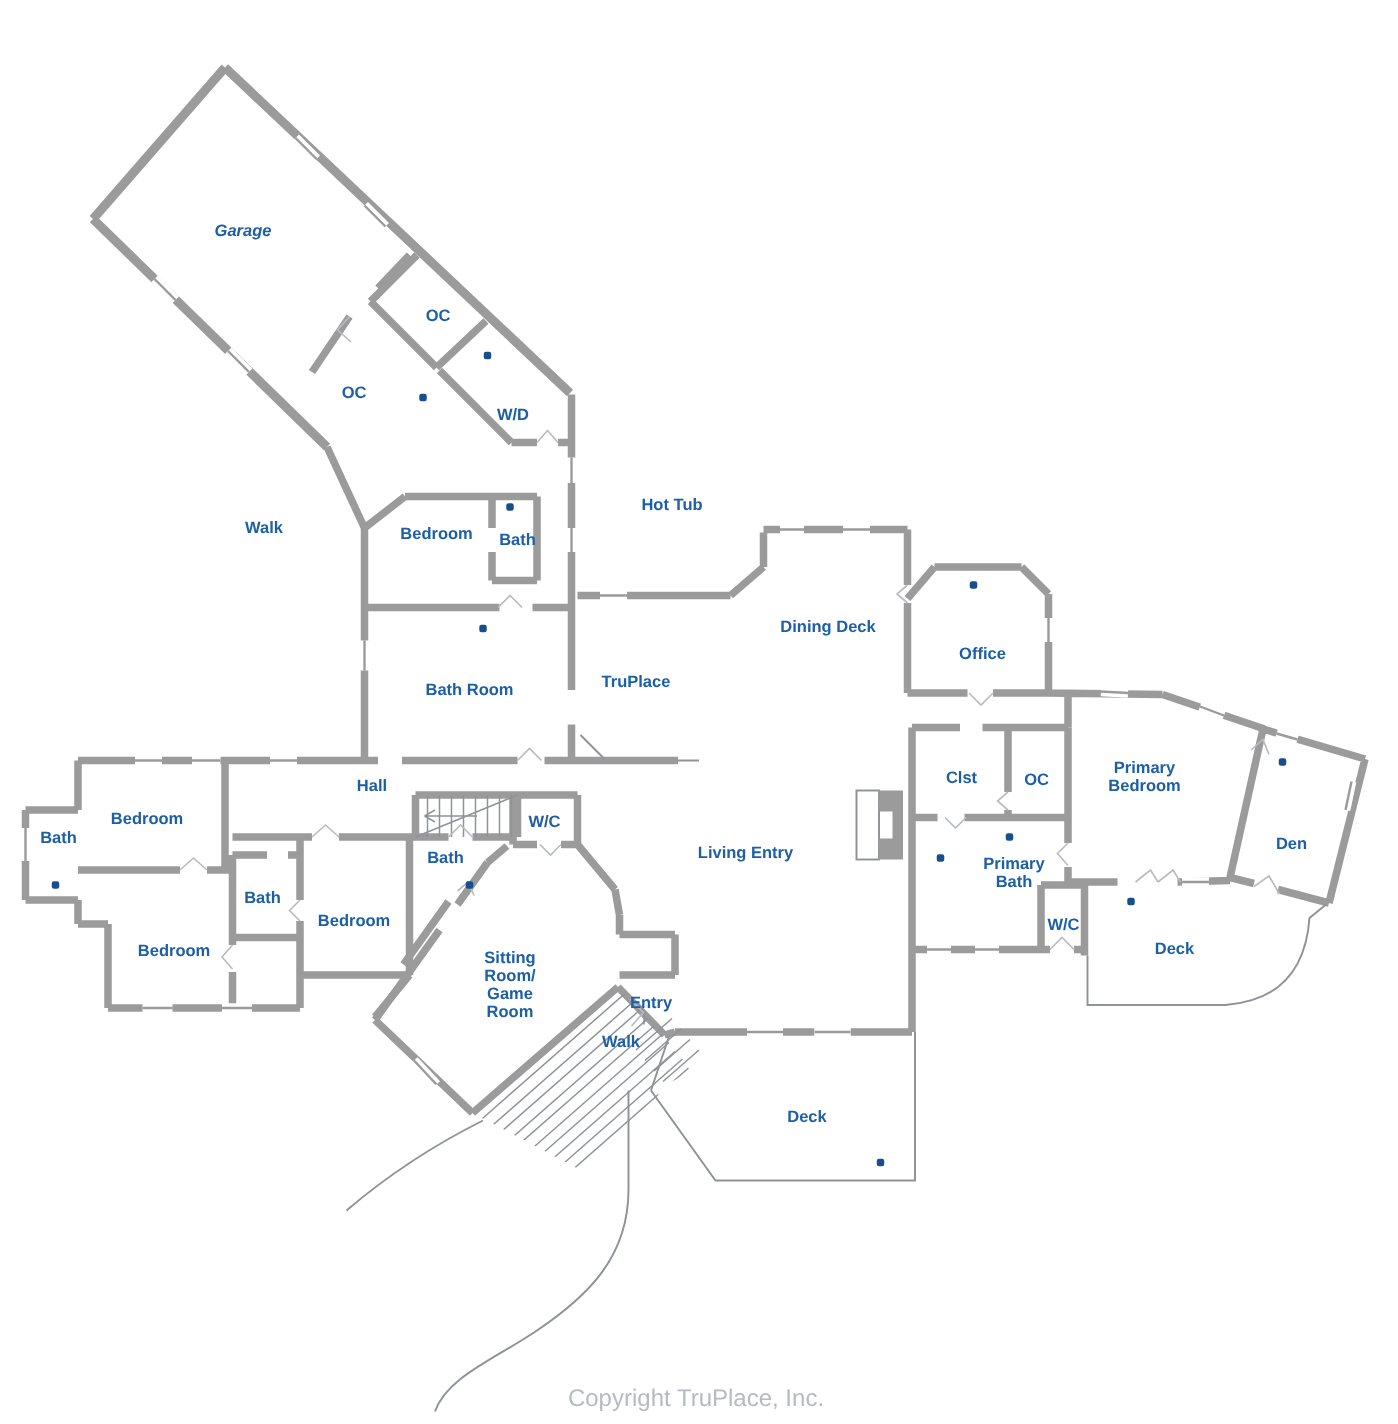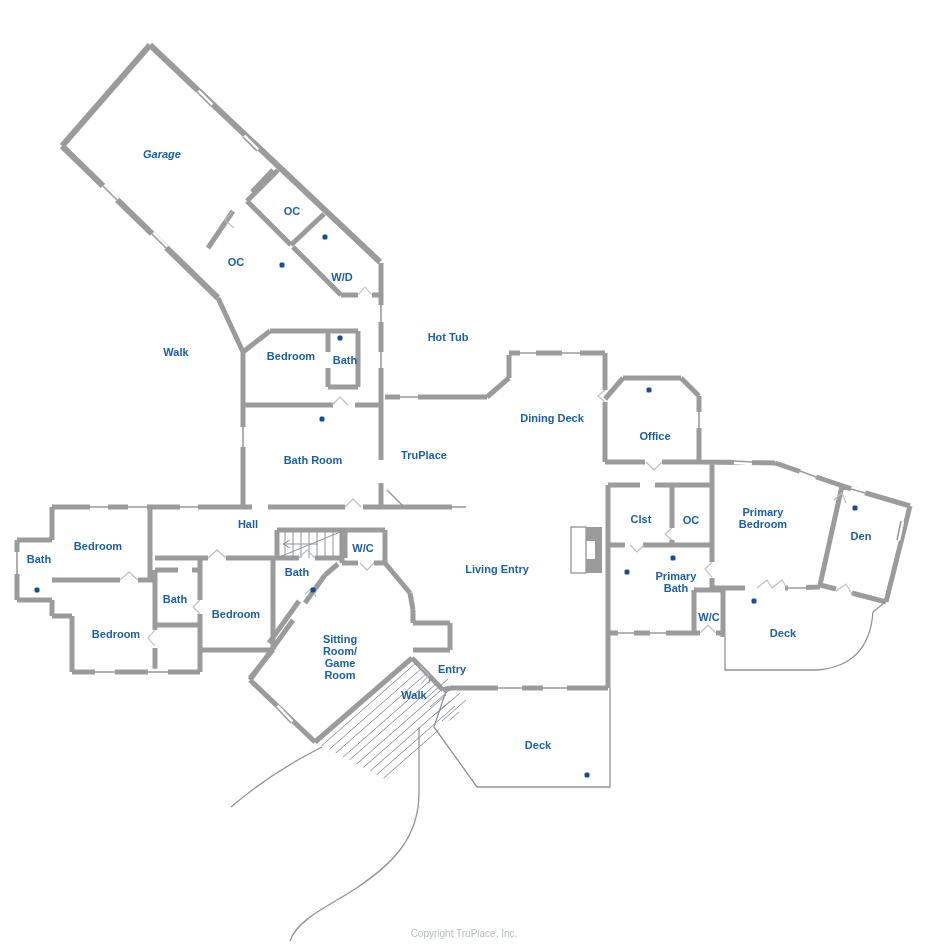--- a/index.html
+++ b/index.html
@@ -13,21 +13,21 @@
   .winmask{stroke:#ffffff;stroke-width:6.5;fill:none;}
   .winline{stroke:var(--wall,#9b9b9b);stroke-width:1.6;fill:none;}
   .door{stroke:#b8bcc2;stroke-width:1.1;fill:none;}
   .fireblock{fill:var(--wall,#9b9b9b);}
   .room-label{position:absolute;transform:translate(-50%,-50%);color:var(--label,#1d5fa6);
     font-size:11px;font-weight:bold;white-space:pre-line;text-align:center;line-height:12px;
     letter-spacing:0;pointer-events:none;}
   .photo-point{position:absolute;width:5px;height:5px;border-radius:1.5px;
     background:var(--dot,#174f8c);transform:translate(-50%,-50%);cursor:pointer;}
   .copyright{position:absolute;transform:translate(-50%,-50%);color:var(--copy,#b6bac2);
-    font-size:10px;font-weight:normal;}
+    font-size:16px;font-weight:normal;}
 </style>
 </head>
 <body>
 
 <div class="stage">
   <svg width="932" height="949" viewBox="0 0 932 949">
     <defs>
       <clipPath id="walkclip">
         <polygon points="315,742 412,658 449,695 419,797"></polygon>
         <polygon points="443,690 466,712 434,728 419,728"></polygon>
@@ -197,28 +197,28 @@
       <span class="room-label" style="left: 236px; top: 614px;">Bedroom</span>
       <span class="room-label" style="left: 297px; top: 572px;">Bath</span>
       <span class="room-label" style="left: 363px; top: 548px;">W/C</span>
       <span class="room-label" style="left: 497px; top: 569px;">Living Entry</span>
       <span class="room-label" style="left: 641px; top: 519px;">Clst</span>
       <span class="room-label" style="left: 691px; top: 520px;">OC</span>
       <span class="room-label" style="left: 763px; top: 518px;">Primary
 Bedroom</span>
       <span class="room-label" style="left: 676px; top: 582px;">Primary
 Bath</span>
-      <span class="room-label" style="left: 861px; top: 536px;">Den</span>
+      <span class="room-label" style="left: 861px; top: 563px;">Den</span>
       <span class="room-label" style="left: 709px; top: 617px;">W/C</span>
       <span class="room-label" style="left: 783px; top: 633px;">Deck</span>
       <span class="room-label" style="left: 340px; top: 657px;">Sitting
 Room/
 Game
 Room</span>
-      <span class="room-label" style="left: 452px; top: 669px; text-align: right;">Entry</span>
+      <span class="room-label" style="left: 434px; top: 669px; text-align: right;">Entry</span>
       <span class="room-label" style="left: 414px; top: 695px;">Walk</span>
       <span class="room-label" style="left: 538px; top: 745px;">Deck</span>
     </div>
   <div>
       <div class="photo-point" style="left: 325px; top: 237px;"></div>
       <div class="photo-point" style="left: 282px; top: 265px;"></div>
       <div class="photo-point" style="left: 340px; top: 338px;"></div>
       <div class="photo-point" style="left: 322px; top: 419px;"></div>
       <div class="photo-point" style="left: 649px; top: 390px;"></div>
       <div class="photo-point" style="left: 37px; top: 590px;"></div>

